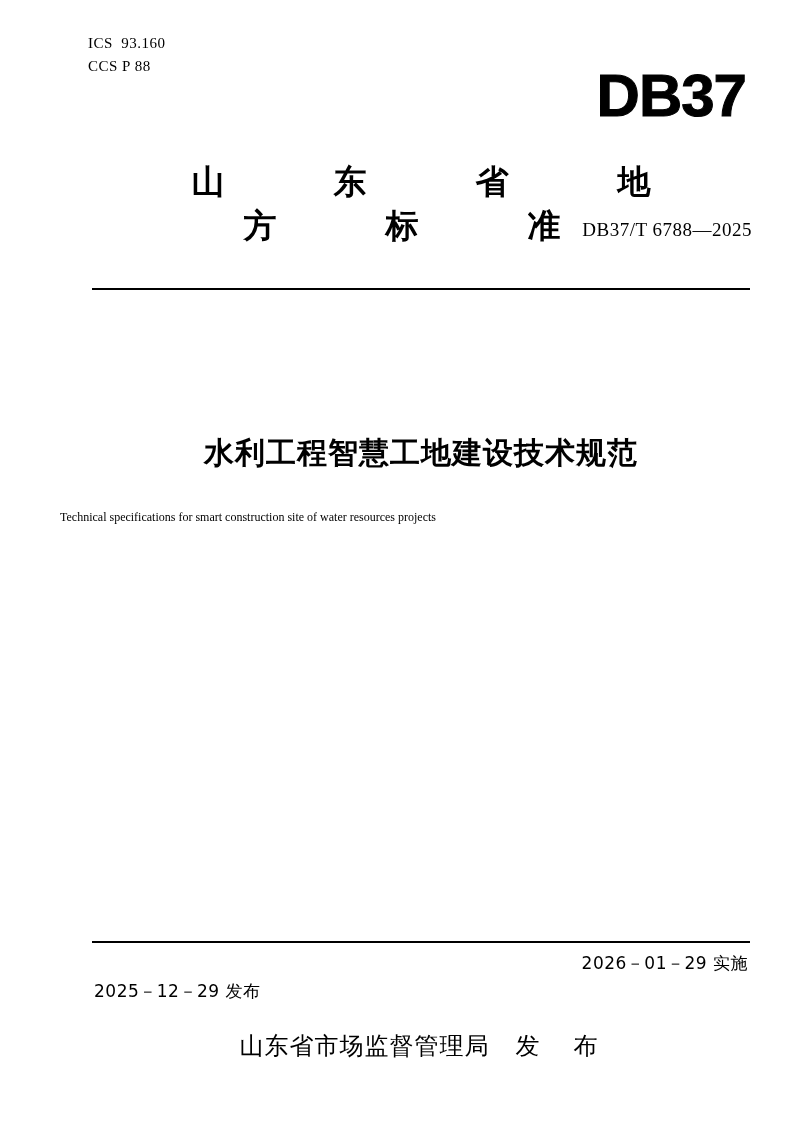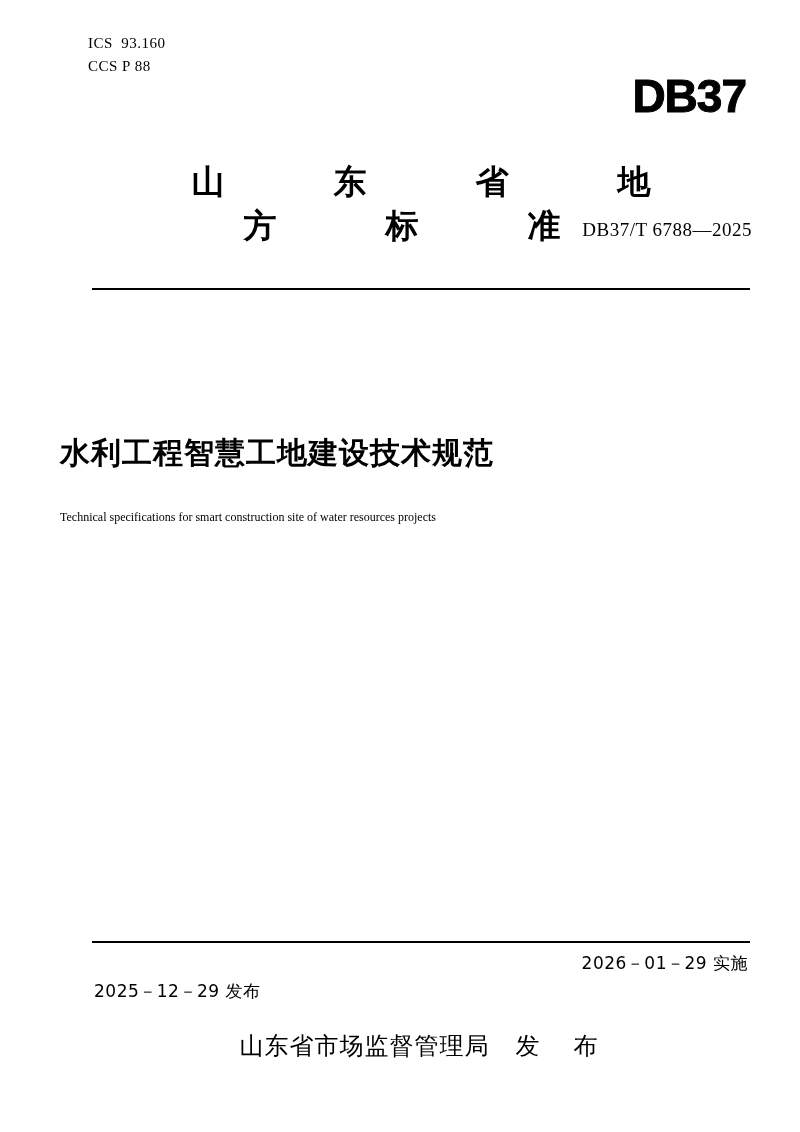--- a/index.html
+++ b/index.html
@@ -33,21 +33,21 @@
   }
   .codes div { white-space: pre; }
 
   
   .db-logo {
     position: absolute;
     right: 96px;
     top: 68px;
     font-family: "Liberation Sans", sans-serif;
     font-weight: bold;
-    font-size: 46px;
+    font-size: 60px;
     letter-spacing: -1px;
     line-height: 56px;
     color: #000;
     text-align: right;
     -webkit-text-stroke: 1px #000;
   }
 
   
   .std-name {
     position: absolute;
@@ -90,21 +90,21 @@
     top: 941px;
     border-top: 2px solid #000;
   }
 
   
   .doc-title-cn {
     position: absolute;
     left: 60px;
     right: 60px;
     top: 432px;
-    text-align: left;
+    text-align: center;
     font-family: "DejaVu Sans", sans-serif;
     font-weight: bold;
     font-size: 30px;
     letter-spacing: 1px;
     line-height: 42px;
   }
   .doc-title-en {
     position: absolute;
     left: 60px;
     right: 60px;

